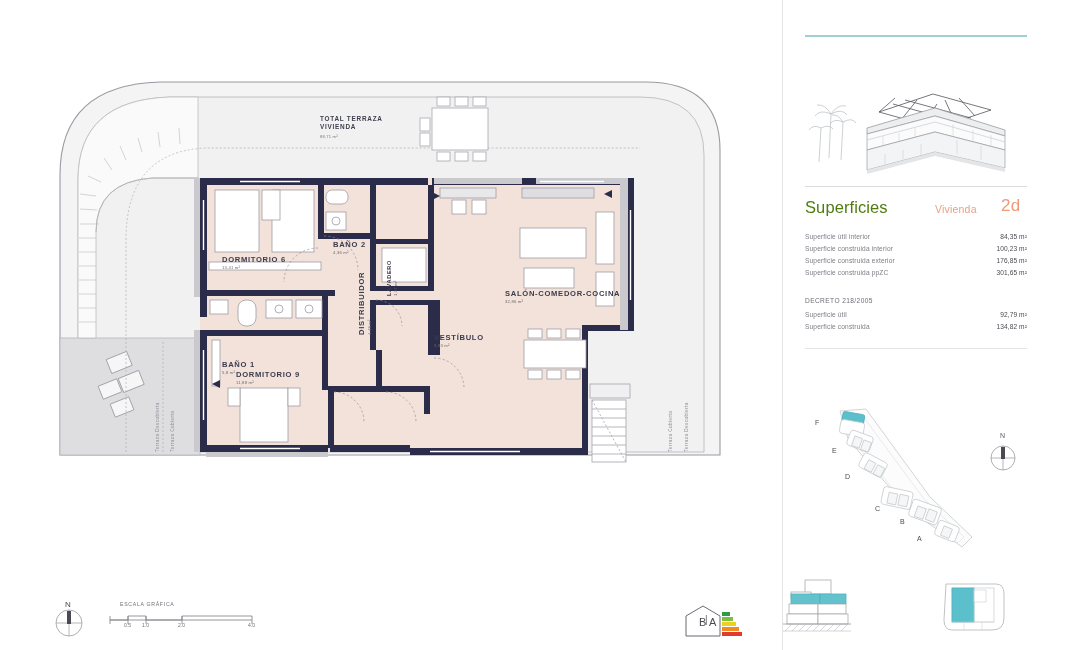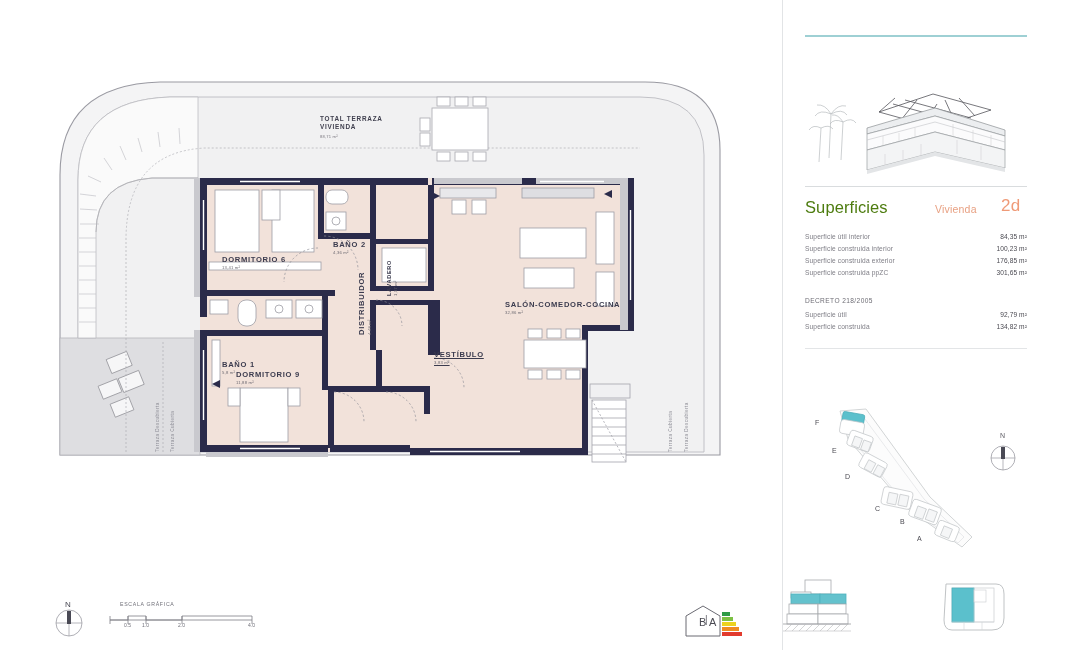--- a/index.html
+++ b/index.html
@@ -392,26 +392,26 @@
     <div class="rlabel" style="left:222px; top:360px;">
       <span class="nm">BAÑO 1</span>
       <span class="ar">5,8 m²</span>
     </div>
 
     <div class="rlabel" style="left:236px; top:370px;">
       <span class="nm">DORMITORIO 9</span>
       <span class="ar">11,88 m²</span>
     </div>
 
-    <div class="rlabel" style="left:434px; top:350px;text-decoration:underline;">
+    <div class="rlabel" style="left:434px; top:333px;">
       <span class="nm">VESTÍBULO</span>
       <span class="ar">3,83 m²</span>
     </div>
 
-    <div class="rlabel" style="left:505px; top:300px;">
+    <div class="rlabel" style="left:505px; top:289px;">
       <span class="nm">SALÓN-COMEDOR-COCINA</span>
       <span class="ar">32,86 m²</span>
     </div>
 
     <div class="tvert" style="left:155px; top:452px;">Terraza Descubierta</div>
     <div class="tvert" style="left:170px; top:452px;">Terraza Cubierta</div>
     <div class="tvert" style="left:668px; top:452px;">Terraza Cubierta</div>
     <div class="tvert" style="left:684px; top:452px;">Terraza Descubierta</div>
 
     <div id="scalebar">

